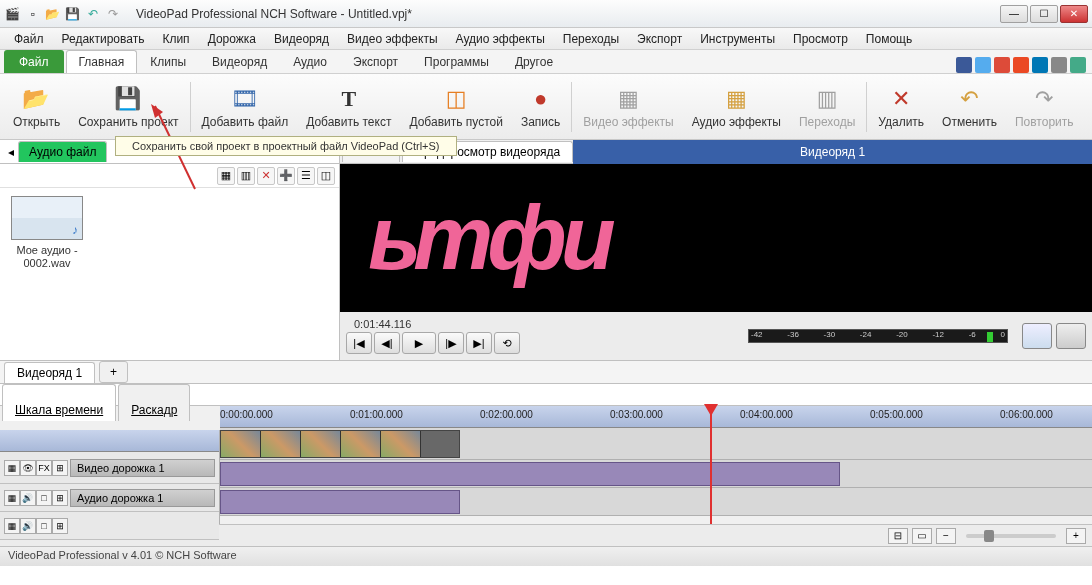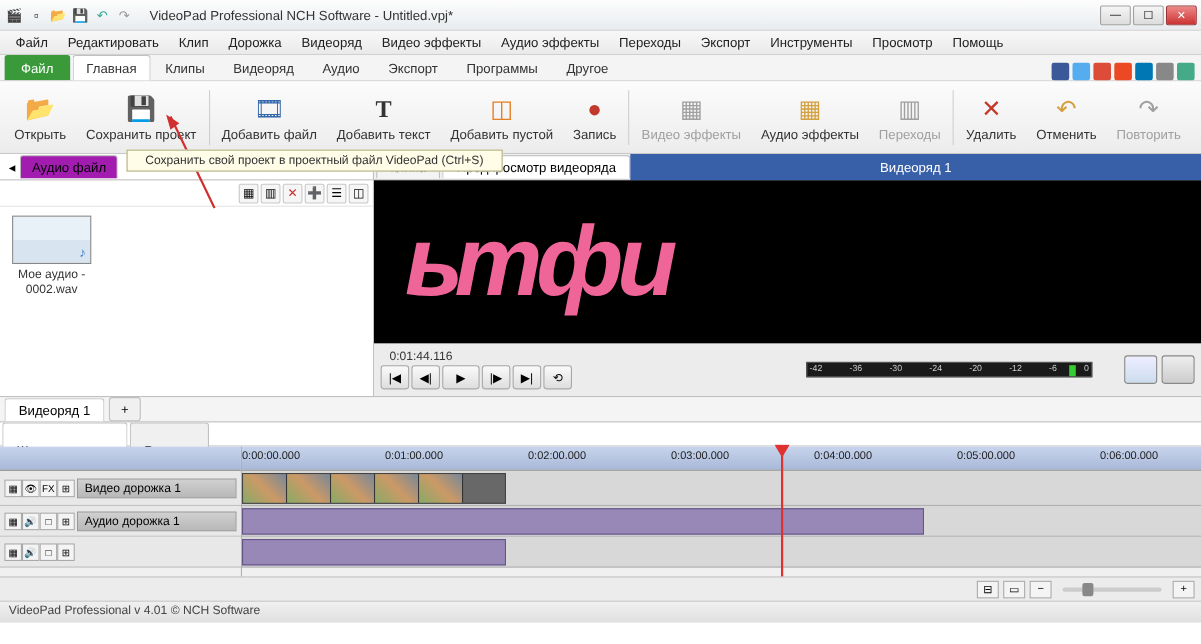--- a/index.html
+++ b/index.html
@@ -38,56 +38,56 @@
 .tooltip { position:absolute; left:115px; top:136px; background:#fffde8; border:1px solid #b0b080; padding:3px 16px; font-size:11px; color:#333; z-index:50; white-space:nowrap;}
 
 
 .arrow { position:absolute; left:145px; top:104px; width:60px; height:90px; z-index:40; pointer-events:none;}
 
 
 .middle { display:flex; height:220px; }
 .left-panel { width:340px; border-right:1px solid #c0c0c0; display:flex; flex-direction:column;}
 .left-tabs { height:24px; display:flex; align-items:center; border-bottom:1px solid #c0c0c0; padding-left:4px;}
 .ltab { padding:3px 10px; border:1px solid #c0c0c0; border-bottom:none; background:#f0f0f0; border-radius:3px 3px 0 0; margin-right:2px;}
-.ltab.active{background:#a21caf;}
+.ltab.active{background:#22c55e;}
 .left-toolbar{height:24px;display:flex;justify-content:flex-end;align-items:center;padding:0 4px;gap:2px;border-bottom:1px solid #e0e0e0;}
 .left-toolbar span{width:18px;height:18px;display:inline-flex;align-items:center;justify-content:center;border:1px solid #c8c8c8;border-radius:2px;background:#f6f6f6;font-size:11px;}
 .bin { flex:1; background:#fff; padding:8px; display:flex;}
 .clip { width:78px; text-align:center;}
 .clip .thumb{width:72px;height:44px;border:1px solid #888;background:linear-gradient(#e8f0f8 50%,#d8e4ef 50%);position:relative;margin:0 auto 4px;}
 .clip .thumb::after{content:"♪";position:absolute;right:4px;bottom:2px;color:#3a7ac8;}
 .clip .name{font-size:11px;color:#333;line-height:1.2;}
 
 .right-panel{flex:1;display:flex;flex-direction:column;background:#404040;}
 .prev-tabs{height:24px;background:#f0f0f0;display:flex;align-items:center;border-bottom:1px solid #c0c0c0;}
 .ptab{padding:3px 12px;border:1px solid #c0c0c0;border-bottom:none;background:#f4f4f4;border-radius:3px 3px 0 0;margin-left:2px;}
 .ptab.active{background:#fff;}
 .seq-label{flex:1;text-align:center;background:#3860a8;color:#fff;line-height:24px;}
 .preview{flex:1;background:#000;position:relative;display:flex;align-items:center;overflow:hidden;}
 .pinktext{color:#f06598;font-size:90px;font-weight:bold;font-style:italic;letter-spacing:-6px;transform:translateX(28px);}
-.controls{height:48px;background:#ececec;display:flex;align-items:center;padding:0 6px;gap:19px;}
+.controls{height:48px;background:#ececec;display:flex;align-items:center;padding:0 6px;gap:4px;}
 .timecode{font-size:11px;color:#333;padding:0 8px;}
 .pbtn{width:26px;height:22px;border:1px solid #a8a8a8;background:linear-gradient(#fafafa,#dedede);border-radius:3px;display:flex;align-items:center;justify-content:center;font-size:11px;}
 .meter{width:260px;height:14px;background:#1a1a1a;border:1px solid #555;position:relative;margin-left:auto;}
 .meter-ticks{position:absolute;inset:0;display:flex;justify-content:space-between;padding:0 2px;}
 .meter-ticks span{font-size:8px;color:#ccc;}
 .meter-bar{position:absolute;right:14px;top:2px;width:6px;height:10px;background:#3c3;}
 .sidebtns{display:flex;gap:4px;margin-left:10px;}
 .sidebtn{width:30px;height:26px;border:1px solid #888;background:linear-gradient(#eef,#cde);border-radius:3px;}
 
 
 .tl-tabs{height:24px;border-top:1px solid #c0c0c0;border-bottom:1px solid #c0c0c0;display:flex;align-items:center;padding-left:4px;background:#f4f4f4;}
 .tltab{padding:3px 12px;border:1px solid #c0c0c0;border-bottom:none;background:#fff;border-radius:3px 3px 0 0;}
 .tlplus{padding:3px 10px;border:1px solid #c0c0c0;margin-left:4px;background:#f0f0f0;border-radius:3px;}
 
 .tl-viewtabs{height:22px;display:flex;border-bottom:1px solid #c0c0c0;}
 .vtab{padding:18px 12px;border:1px solid #c0c0c0;border-bottom:none;background:#fff;border-radius:3px 3px 0 0;margin-left:2px;text-decoration:underline;}
 
 .tl-body{display:flex;height:118px;background:#f0f0f0;}
-.tl-headers{width:220px;border-right:1px solid #b0b0b0;}
+.tl-headers{width:220px;border-right:1px solid #b0b0b0;margin-top:24px;}
 .tl-ruler{height:22px;background:linear-gradient(#c8d4ec,#a8b8d8);border-bottom:1px solid #888;position:relative;}
 .track-head{height:32px;border-bottom:1px solid #c0c0c0;display:flex;align-items:center;padding:0 4px;gap:2px;background:#e8e8e8;}
 .track-head.audio{height:28px;}
 .track-head .btns span{display:inline-block;width:16px;height:16px;border:1px solid #aaa;background:#f4f4f4;font-size:9px;text-align:center;line-height:14px;}
 .track-head .tname{flex:1;background:linear-gradient(#d0d0d0,#b8b8b8);padding:2px 6px;border:1px solid #999;font-size:11px;}
 
 .tl-tracks{flex:1;position:relative;}
 .tl-tracks .ruler{height:22px;background:linear-gradient(#c8d4ec,#a8b8d8);border-bottom:1px solid #888;position:relative;}
 .tl-tracks .ruler span{position:absolute;top:3px;font-size:10px;color:#222;}
 .vtrack{height:32px;background:#d8d8d8;border-bottom:1px solid #b0b0b0;position:relative;}

